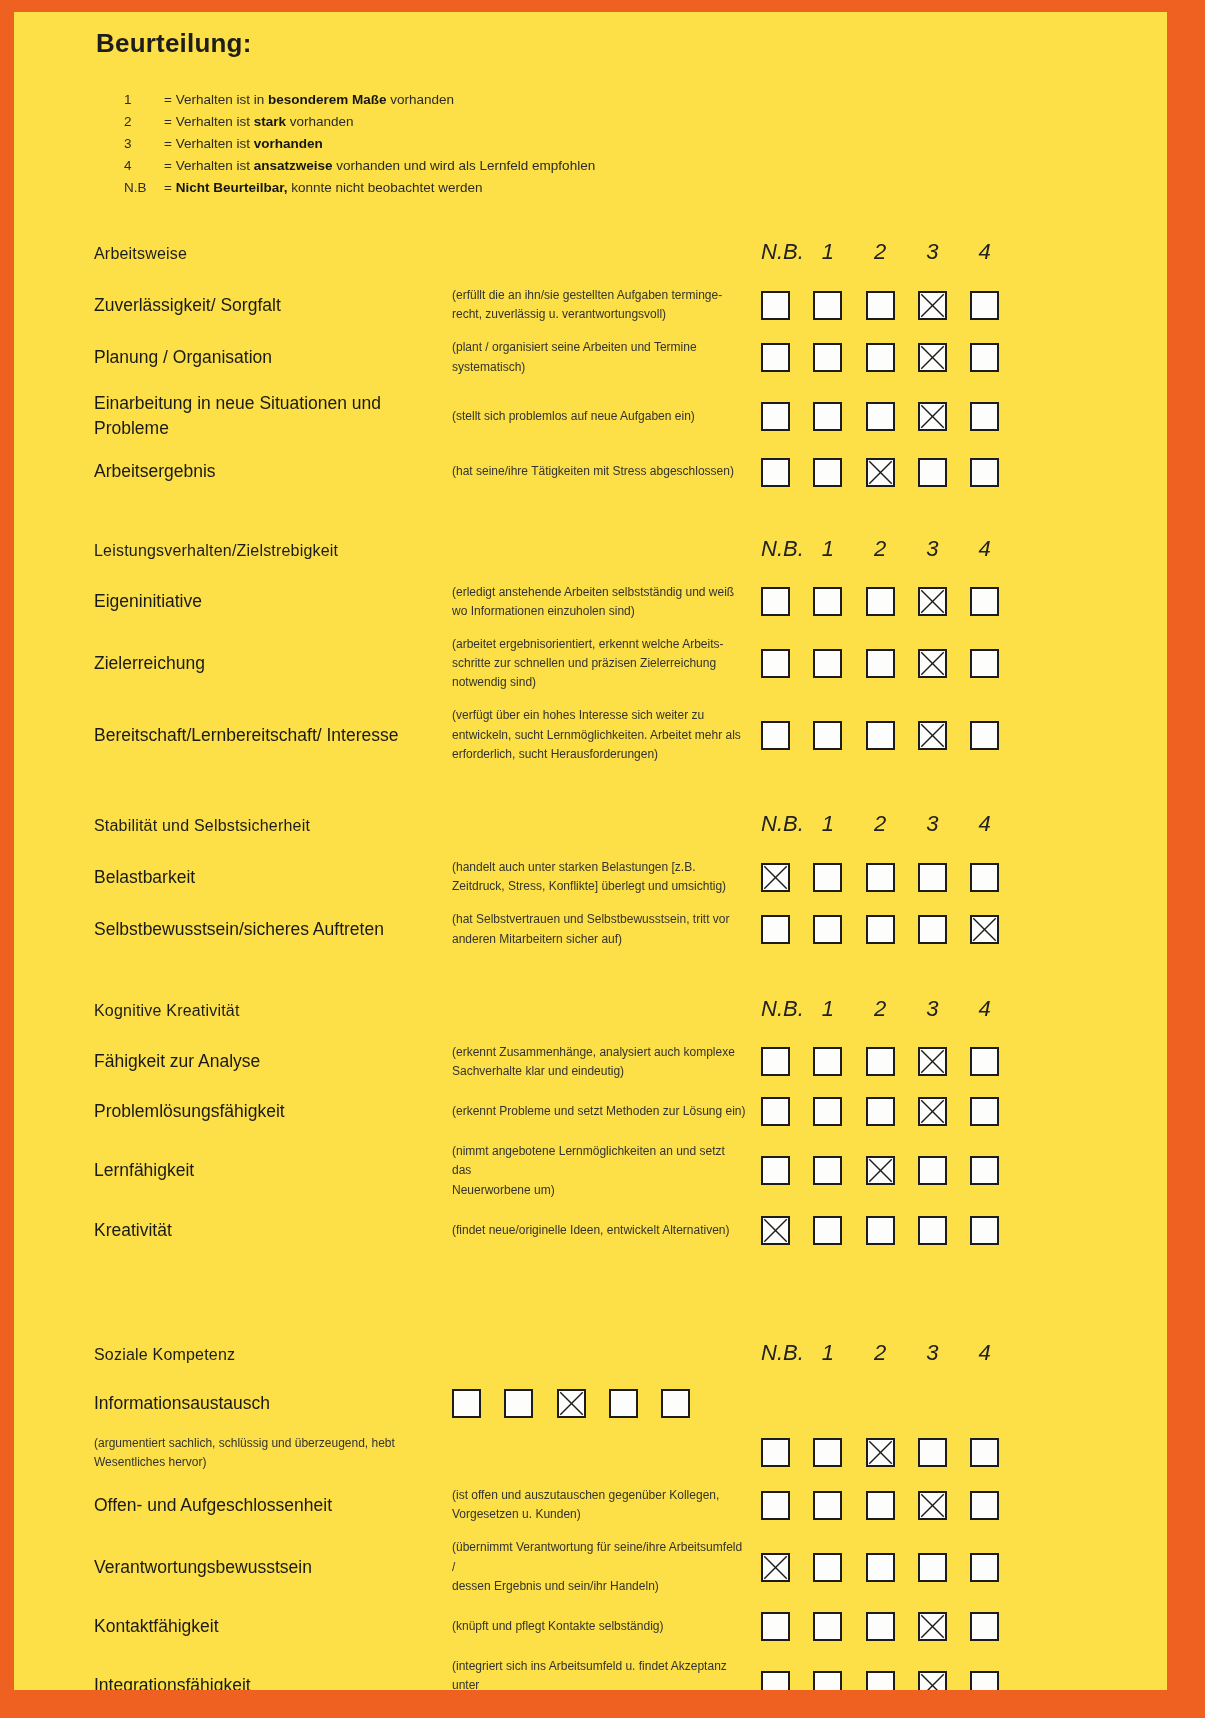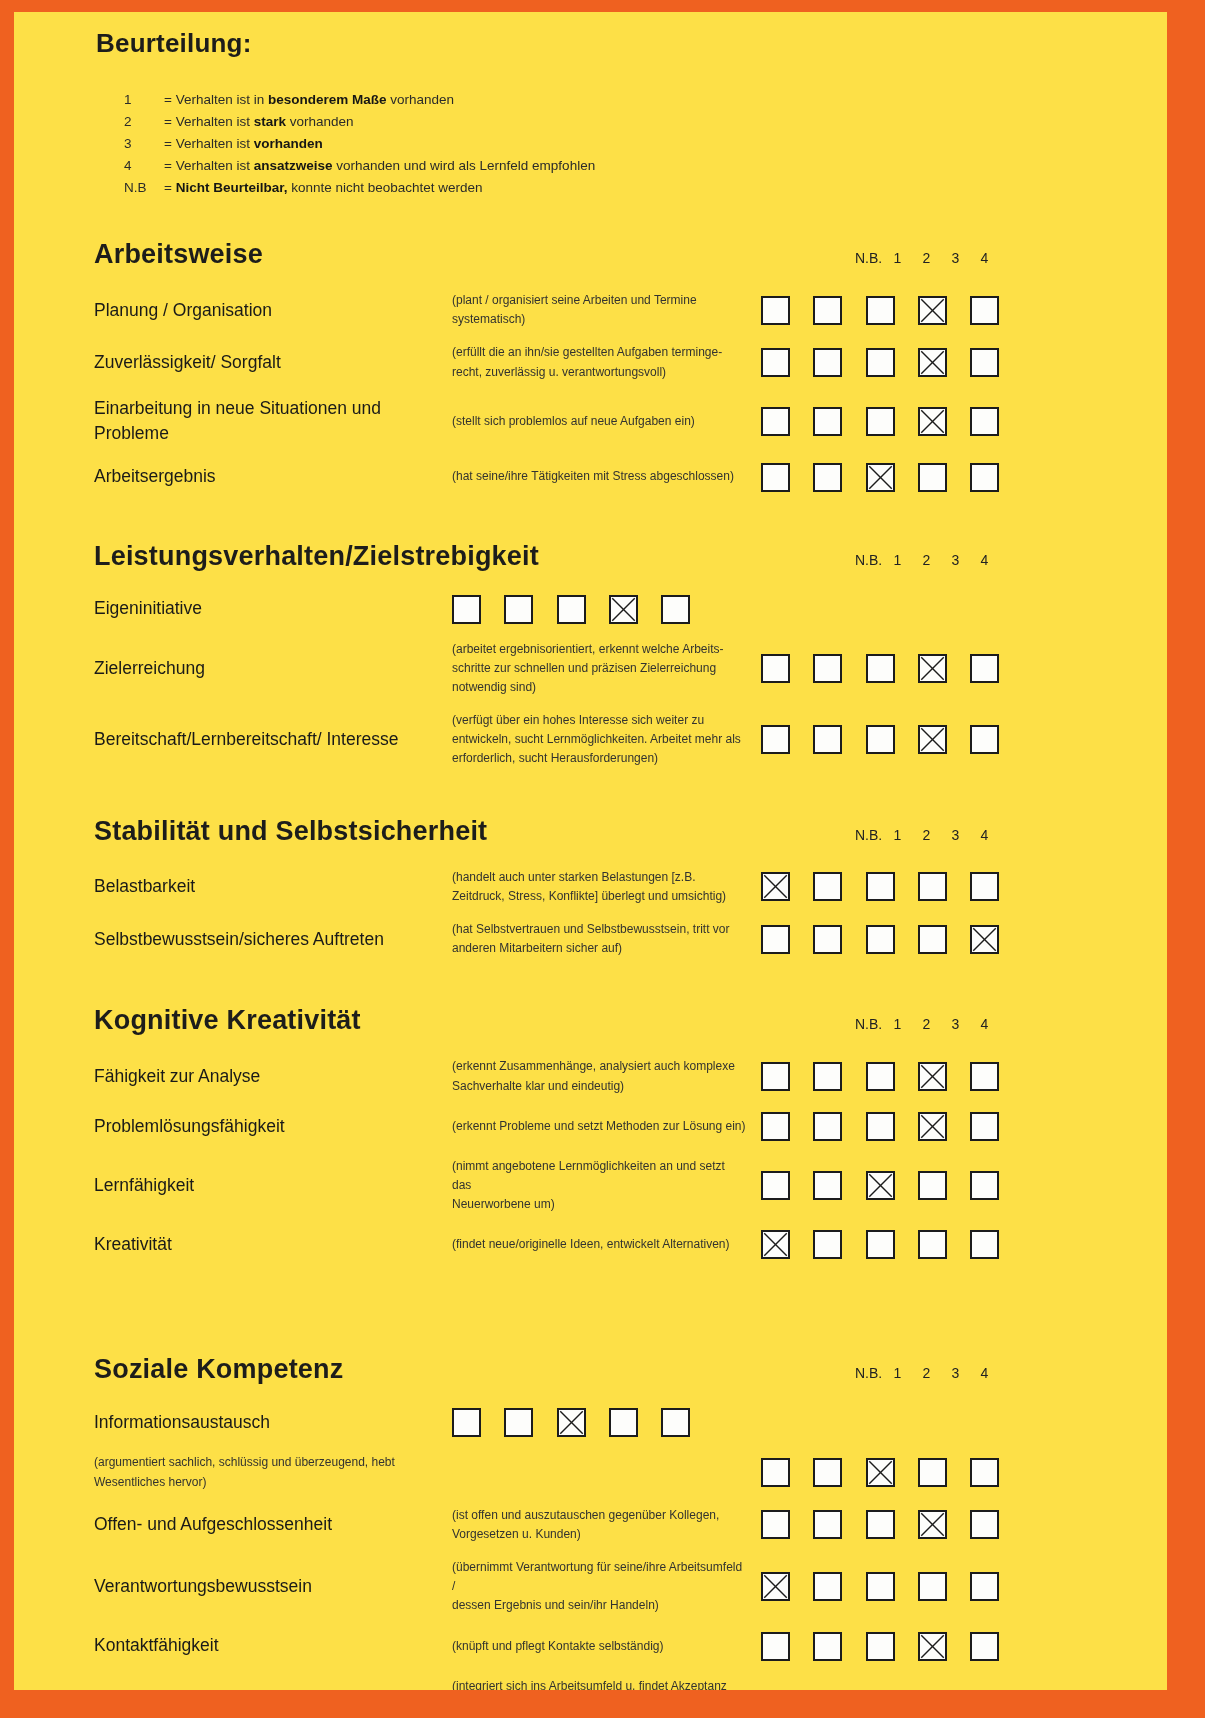--- a/index.html
+++ b/index.html
@@ -8,22 +8,22 @@
          border-width:12px 38px 28px 14px;background:#fde047;overflow:hidden;}
   .content{padding:8px 168px 0 80px;color:#1d1d1b;}
   h1.page-title{font-size:26px;font-weight:bold;margin:8px 0 0 2px;letter-spacing:.2px;}
   .legend{margin:30px 0 0 30px;font-size:13.5px;color:#2b2b29;}
   .legend-row{display:flex;line-height:22px;}
   .legend-key{width:40px;flex-shrink:0;}
   .legend-text b{font-weight:bold;color:#161614;}
   .section{margin-top:40px;}
   .section.gap-lg{margin-top:86px;}
   .sec-head{display:flex;align-items:baseline;}
-  .sec-title{flex:1;font-size:27px;font-weight:bold;margin:0;letter-spacing:.2px;}
-  .scale-header{display:flex;justify-content:flex-end;width:238px;flex-shrink:0;font-size:14px;color:#222;}
+  .sec-title{flex:1;font-size:16px;font-weight:normal;margin:0;letter-spacing:.2px;}
+  .scale-header{display:flex;justify-content:space-between;width:238px;flex-shrink:0;font-size:22px;color:#222;font-style:italic;}
   .scale-cell{width:29px;text-align:center;white-space:nowrap;}
   .rows{margin-top:14px;}
   .frow{display:flex;align-items:center;padding:7px 0;min-height:33px;}
   .flabel{width:350px;flex-shrink:0;font-size:17.5px;line-height:1.45;padding-right:8px;color:#1a1a18;}
   .fdesc{flex:1;font-size:12px;line-height:1.6;color:#33332f;white-space:pre-line;padding-right:14px;}
   .cbgroup{display:flex;justify-content:space-between;width:238px;flex-shrink:0;}
   .cb{width:29px;height:29px;box-sizing:border-box;border:2px solid #1c1c1c;background:#fdfdfb;
       display:inline-flex;align-items:stretch;}
   .cb svg{width:100%;height:100%;display:block;}
   .cb svg line{stroke:#1c1c1c;stroke-width:1.7;}
@@ -63,40 +63,40 @@
             <div class="scale-header">
               <span class="scale-cell">N.B.</span>
               <span class="scale-cell">1</span>
               <span class="scale-cell">2</span>
               <span class="scale-cell">3</span>
               <span class="scale-cell">4</span>
             </div>
           </div>
           <div class="rows">
             <div class="frow">
+              <div class="flabel">Zuverlässigkeit/ Sorgfalt</div>
+              <div class="fdesc">(erfüllt die an ihn/sie gestellten Aufgaben terminge-
+recht, zuverlässig u. verantwortungsvoll)</div>
+              <div class="cbgroup">
+                <span class="cb"></span>
+                <span class="cb"></span>
+                <span class="cb"></span>
+                <span class="cb">
+                  <svg viewBox="0 0 30 30">
+                    <line x1="1.5" y1="1.5" x2="28.5" y2="28.5"></line>
+                    <line x1="28.5" y1="1.5" x2="1.5" y2="28.5"></line>
+                  </svg>
+                </span>
+                <span class="cb"></span>
+              </div>
+            </div>
+            <div class="frow">
               <div class="flabel">Planung / Organisation</div>
               <div class="fdesc">(plant / organisiert seine Arbeiten und Termine
 systematisch)</div>
-              <div class="cbgroup">
-                <span class="cb"></span>
-                <span class="cb"></span>
-                <span class="cb"></span>
-                <span class="cb">
-                  <svg viewBox="0 0 30 30">
-                    <line x1="1.5" y1="1.5" x2="28.5" y2="28.5"></line>
-                    <line x1="28.5" y1="1.5" x2="1.5" y2="28.5"></line>
-                  </svg>
-                </span>
-                <span class="cb"></span>
-              </div>
-            </div>
-            <div class="frow">
-              <div class="flabel">Zuverlässigkeit/ Sorgfalt</div>
-              <div class="fdesc">(erfüllt die an ihn/sie gestellten Aufgaben terminge-
-recht, zuverlässig u. verantwortungsvoll)</div>
               <div class="cbgroup">
                 <span class="cb"></span>
                 <span class="cb"></span>
                 <span class="cb"></span>
                 <span class="cb">
                   <svg viewBox="0 0 30 30">
                     <line x1="1.5" y1="1.5" x2="28.5" y2="28.5"></line>
                     <line x1="28.5" y1="1.5" x2="1.5" y2="28.5"></line>
                   </svg>
                 </span>
@@ -144,20 +144,22 @@
               <span class="scale-cell">N.B.</span>
               <span class="scale-cell">1</span>
               <span class="scale-cell">2</span>
               <span class="scale-cell">3</span>
               <span class="scale-cell">4</span>
             </div>
           </div>
           <div class="rows">
             <div class="frow">
               <div class="flabel">Eigeninitiative</div>
+              <div class="fdesc">(erledigt anstehende Arbeiten selbstständig und weiß
+wo Informationen einzuholen sind)</div>
               <div class="cbgroup">
                 <span class="cb"></span>
                 <span class="cb"></span>
                 <span class="cb"></span>
                 <span class="cb">
                   <svg viewBox="0 0 30 30">
                     <line x1="1.5" y1="1.5" x2="28.5" y2="28.5"></line>
                     <line x1="28.5" y1="1.5" x2="1.5" y2="28.5"></line>
                   </svg>
                 </span>

